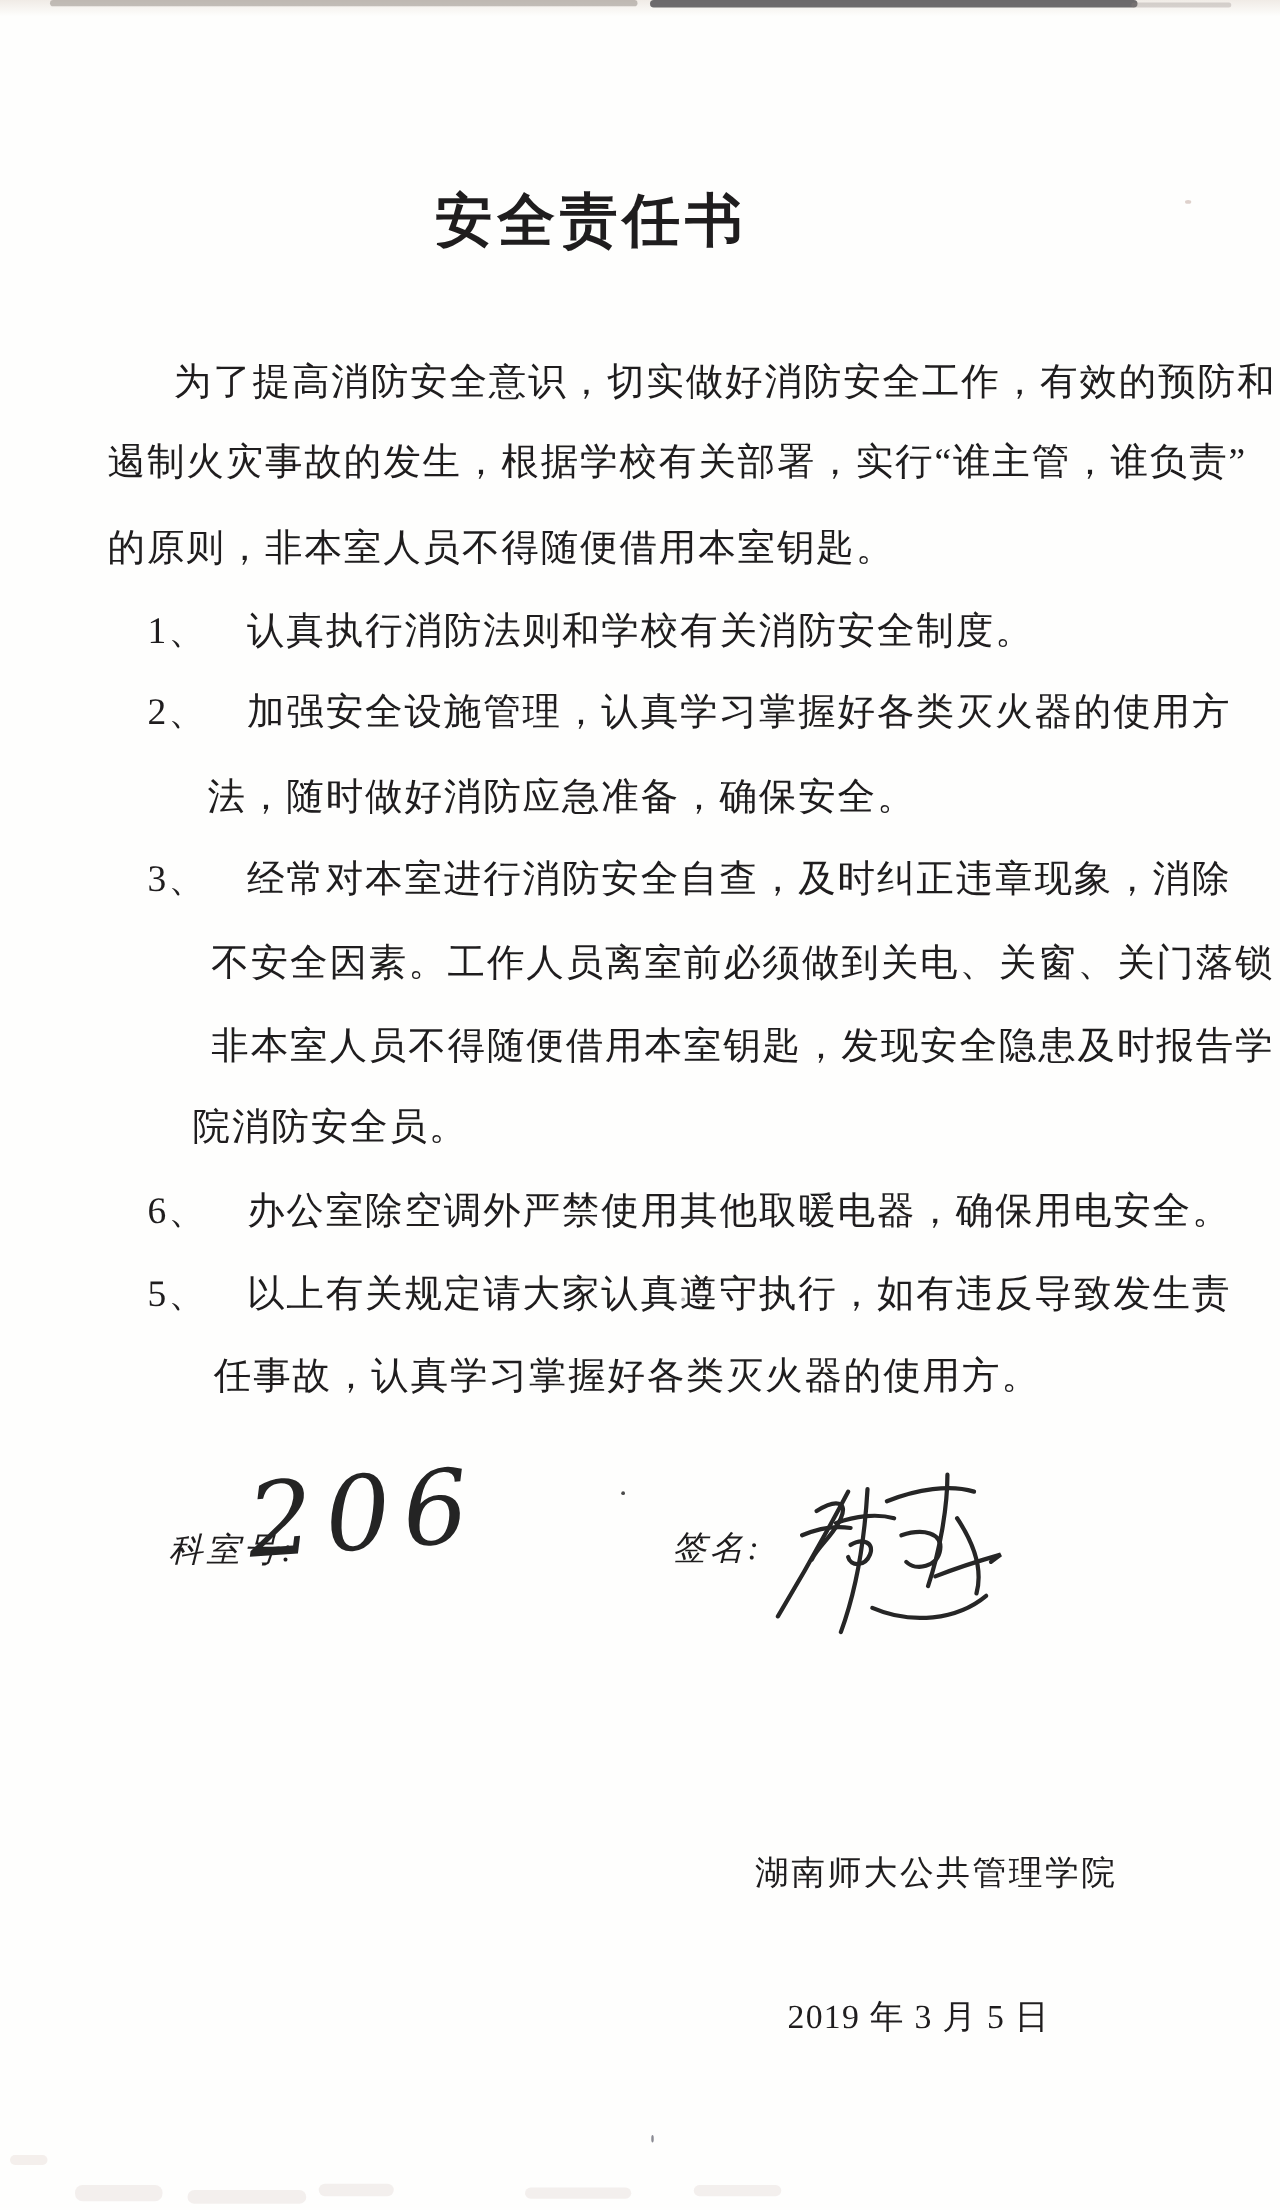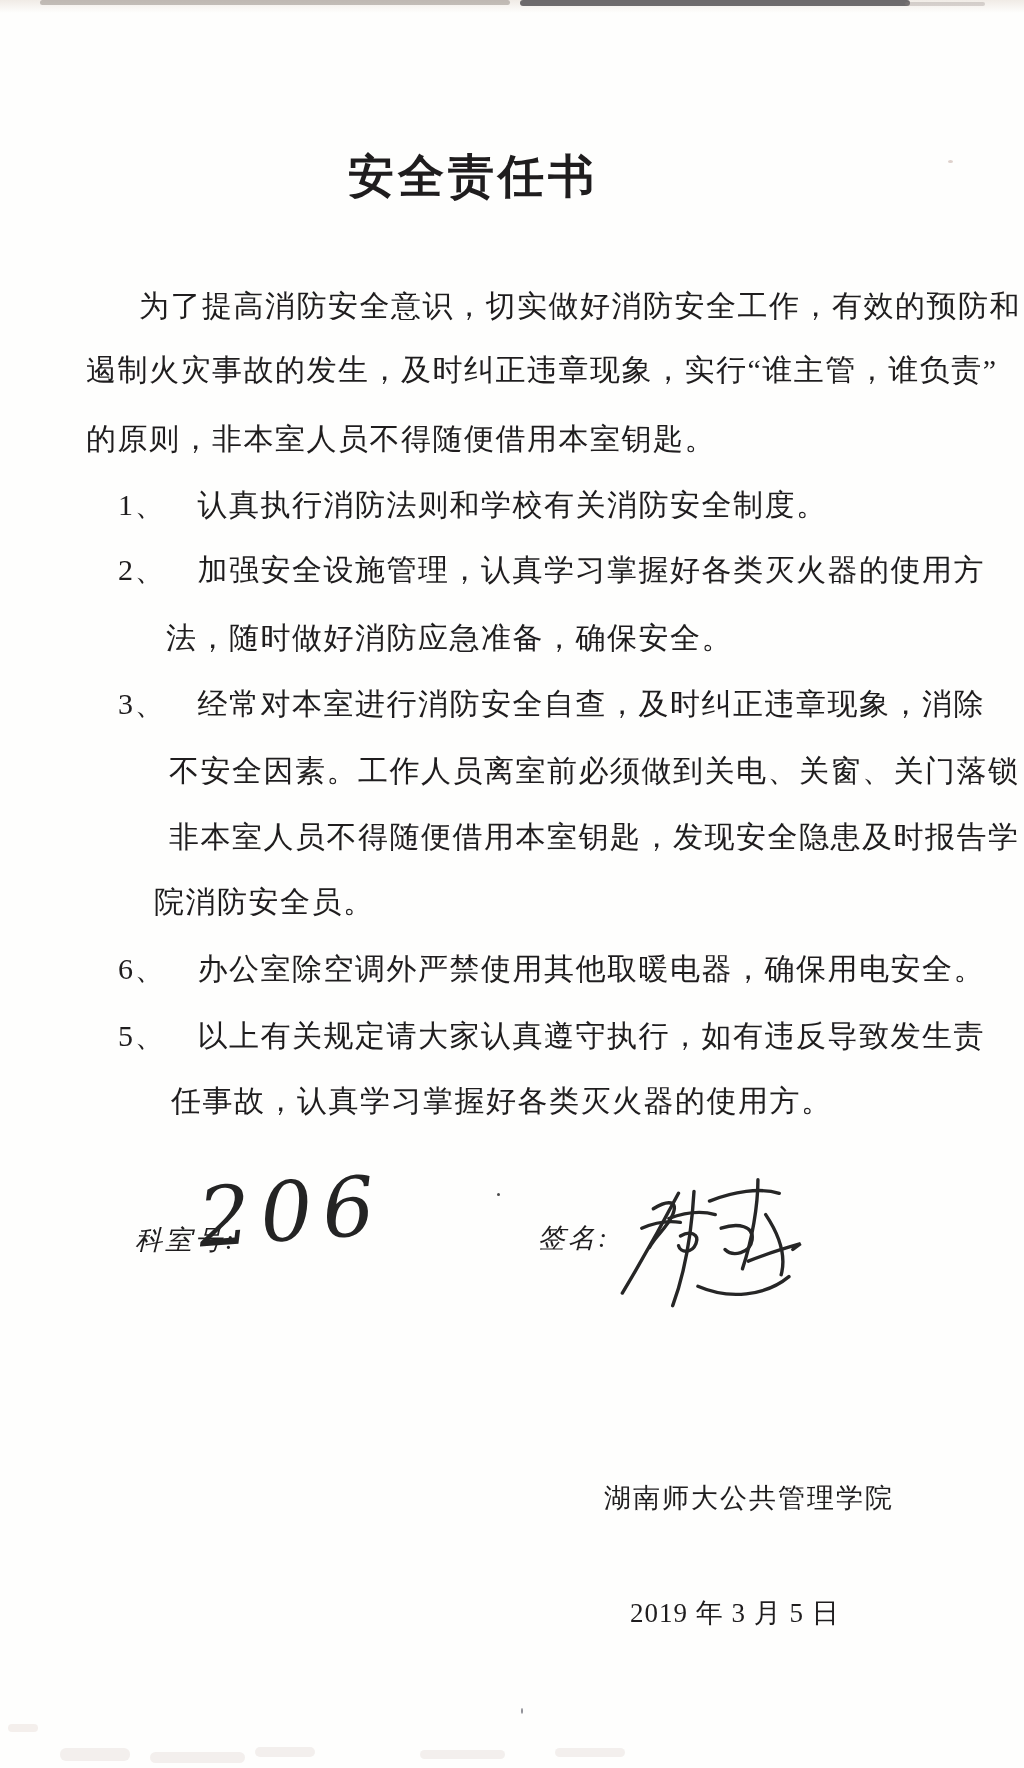--- a/index.html
+++ b/index.html
@@ -76,21 +76,21 @@
   <div class="mottle m1"></div>
   <div class="mottle m2"></div>
   <div class="mottle m3"></div>
   <div class="mottle m4"></div>
   <div class="mottle m5"></div>
   <div class="mottle m6"></div>
 
   <div class="doc-title">安全责任书</div>
 
   <div class="line" style="left:139px;top:288px;">为了提高消防安全意识，切实做好消防安全工作，有效的预防和</div>
-  <div class="line" style="left:86px;top:352px;">遏制火灾事故的发生，及时纠正违章现象，实行“谁主管，谁负责”</div>
+  <div class="line" style="left:86px;top:352px;">遏制火灾事故的发生，根据学校有关部署，实行“谁主管，谁负责”</div>
   <div class="line" style="left:86px;top:421px;">的原则，非本室人员不得随便借用本室钥匙。</div>
 
   <div class="line" style="left:118px;top:487px;">1、　认真执行消防法则和学校有关消防安全制度。</div>
   <div class="line" style="left:118px;top:552px;">2、　加强安全设施管理，认真学习掌握好各类灭火器的使用方</div>
   <div class="line" style="left:166px;top:620px;">法，随时做好消防应急准备，确保安全。</div>
   <div class="line" style="left:118px;top:686px;">3、　经常对本室进行消防安全自查，及时纠正违章现象，消除</div>
   <div class="line" style="left:169px;top:753px;">不安全因素。工作人员离室前必须做到关电、关窗、关门落锁，</div>
   <div class="line" style="left:169px;top:819px;">非本室人员不得随便借用本室钥匙，发现安全隐患及时报告学</div>
   <div class="line" style="left:154px;top:884px;">院消防安全员。</div>
   <div class="line" style="left:118px;top:951px;">6、　办公室除空调外严禁使用其他取暖电器，确保用电安全。</div>

